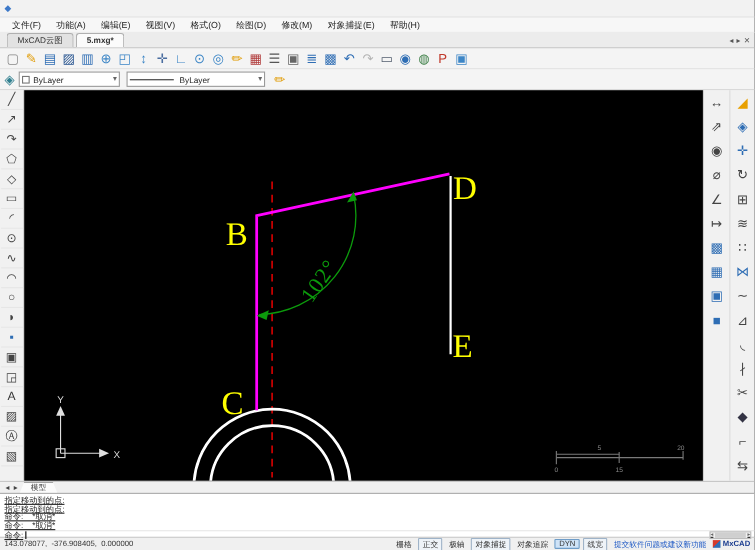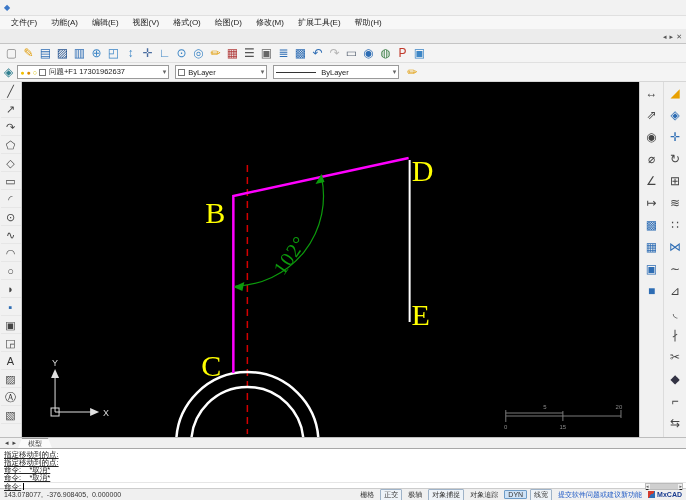--- a/index.html
+++ b/index.html
@@ -93,26 +93,31 @@
 <div class="menubar">
   <span style="display:flex">
 
   <span class="menu-item">文件(F)</span>
       <span class="menu-item">功能(A)</span>
       <span class="menu-item">编辑(E)</span>
       <span class="menu-item">视图(V)</span>
       <span class="menu-item">格式(O)</span>
       <span class="menu-item">绘图(D)</span>
       <span class="menu-item">修改(M)</span>
-      <span class="menu-item">扩展工具(E)</span>
+      <span class="menu-item">对象捕捉(E)</span>
       <span class="menu-item">帮助(H)</span>
     </span>
 </div>
 
 <div class="tabstrip">
+  <span style="display:flex;align-items:flex-end">
+
+  <span class="tab">MxCAD云图</span>
+      <span class="tab active">5.mxg*</span>
+    </span>
   <span class="tab-ctrls">
     <span>◂</span>
     <span>▸</span>
     <span>✕</span>
   </span>
 </div>
 
 <div class="toolbar-main">
   <span style="display:flex">
 
@@ -139,31 +144,20 @@
       <span class="tbi" style="color: rgb(85, 96, 112);">▭</span>
       <span class="tbi" style="color: rgb(46, 109, 180);">◉</span>
       <span class="tbi" style="color: rgb(58, 125, 68);">◍</span>
       <span class="tbi" style="color: rgb(192, 57, 43);">P</span>
       <span class="tbi" style="color: rgb(61, 134, 198);">▣</span>
     </span>
 </div>
 
 <div class="propbar">
   <span class="pal-icon">◈</span>
-  <span class="dd dd-layer">
-    <span style="display:flex">
-
-    <span class="lyr-badge" style="color: rgb(240, 192, 0);">●</span>
-        <span class="lyr-badge" style="color: rgb(224, 138, 0);">●</span>
-        <span class="lyr-badge" style="color: rgb(216, 192, 0);">○</span>
-      </span>
-    <span class="swatch"></span>
-    <span>问题+F1 17301962637</span>
-    <span class="arrow">▾</span>
-  </span>
   <span class="dd dd-color">
     <span class="swatch"></span>
     <span>ByLayer</span>
     <span class="arrow">▾</span>
   </span>
   <span class="dd dd-ltype">
     <span class="ltype-line"></span>
     <span>ByLayer</span>
     <span class="arrow">▾</span>
   </span>

